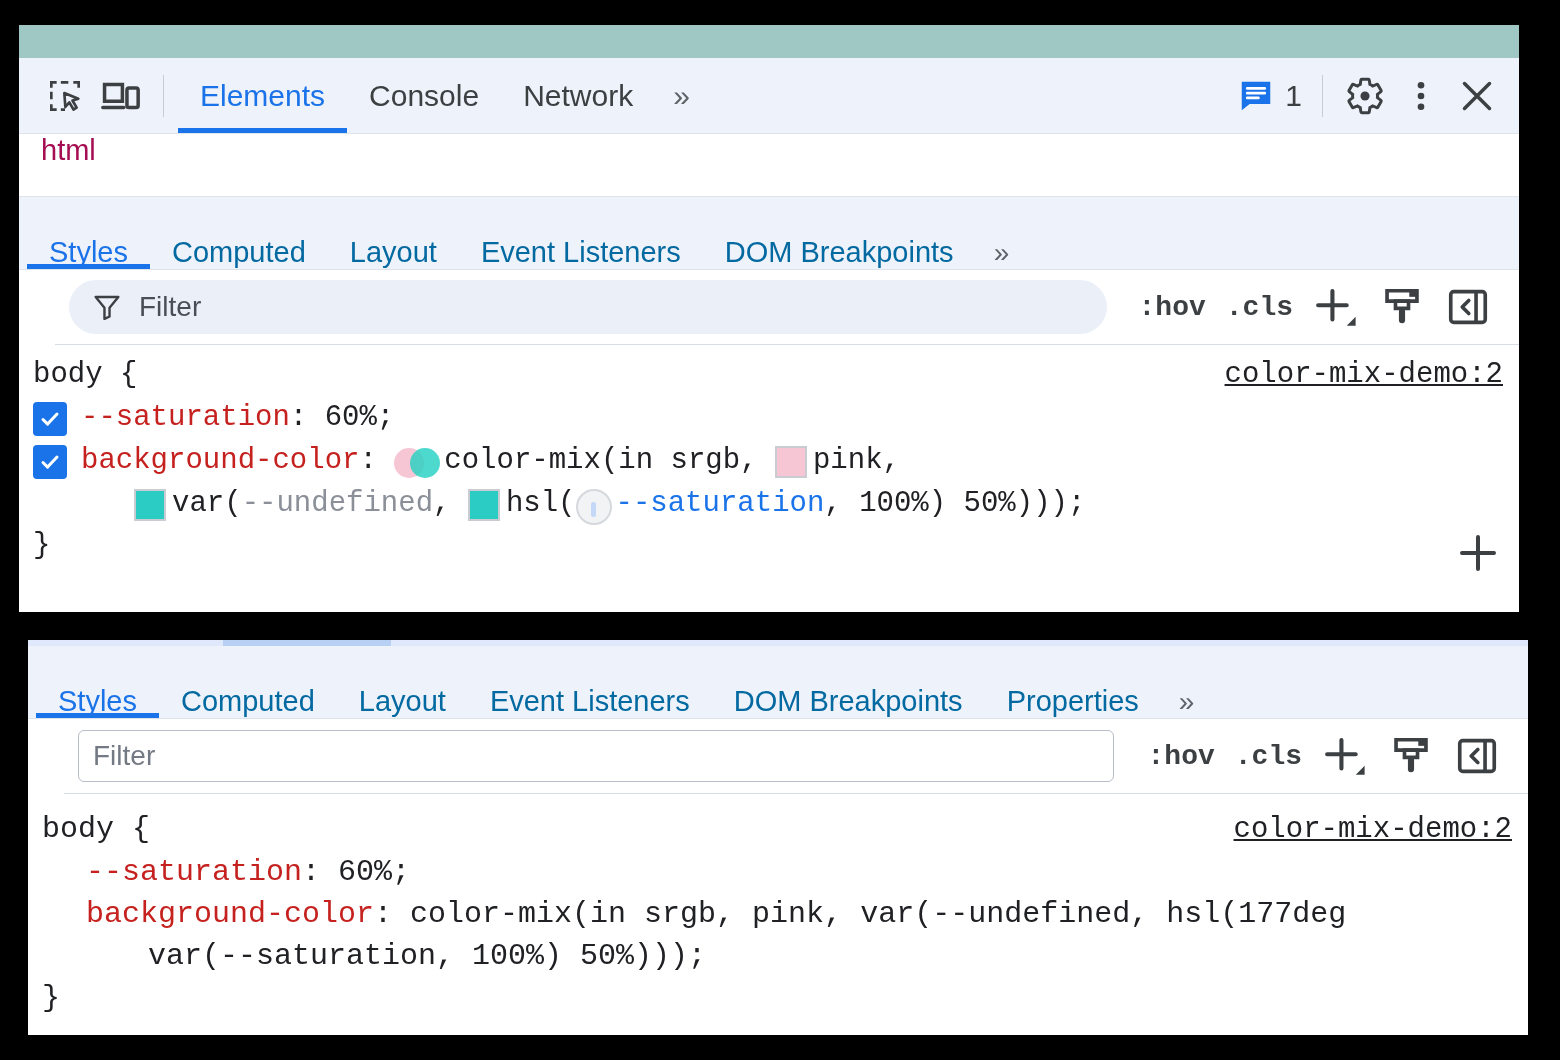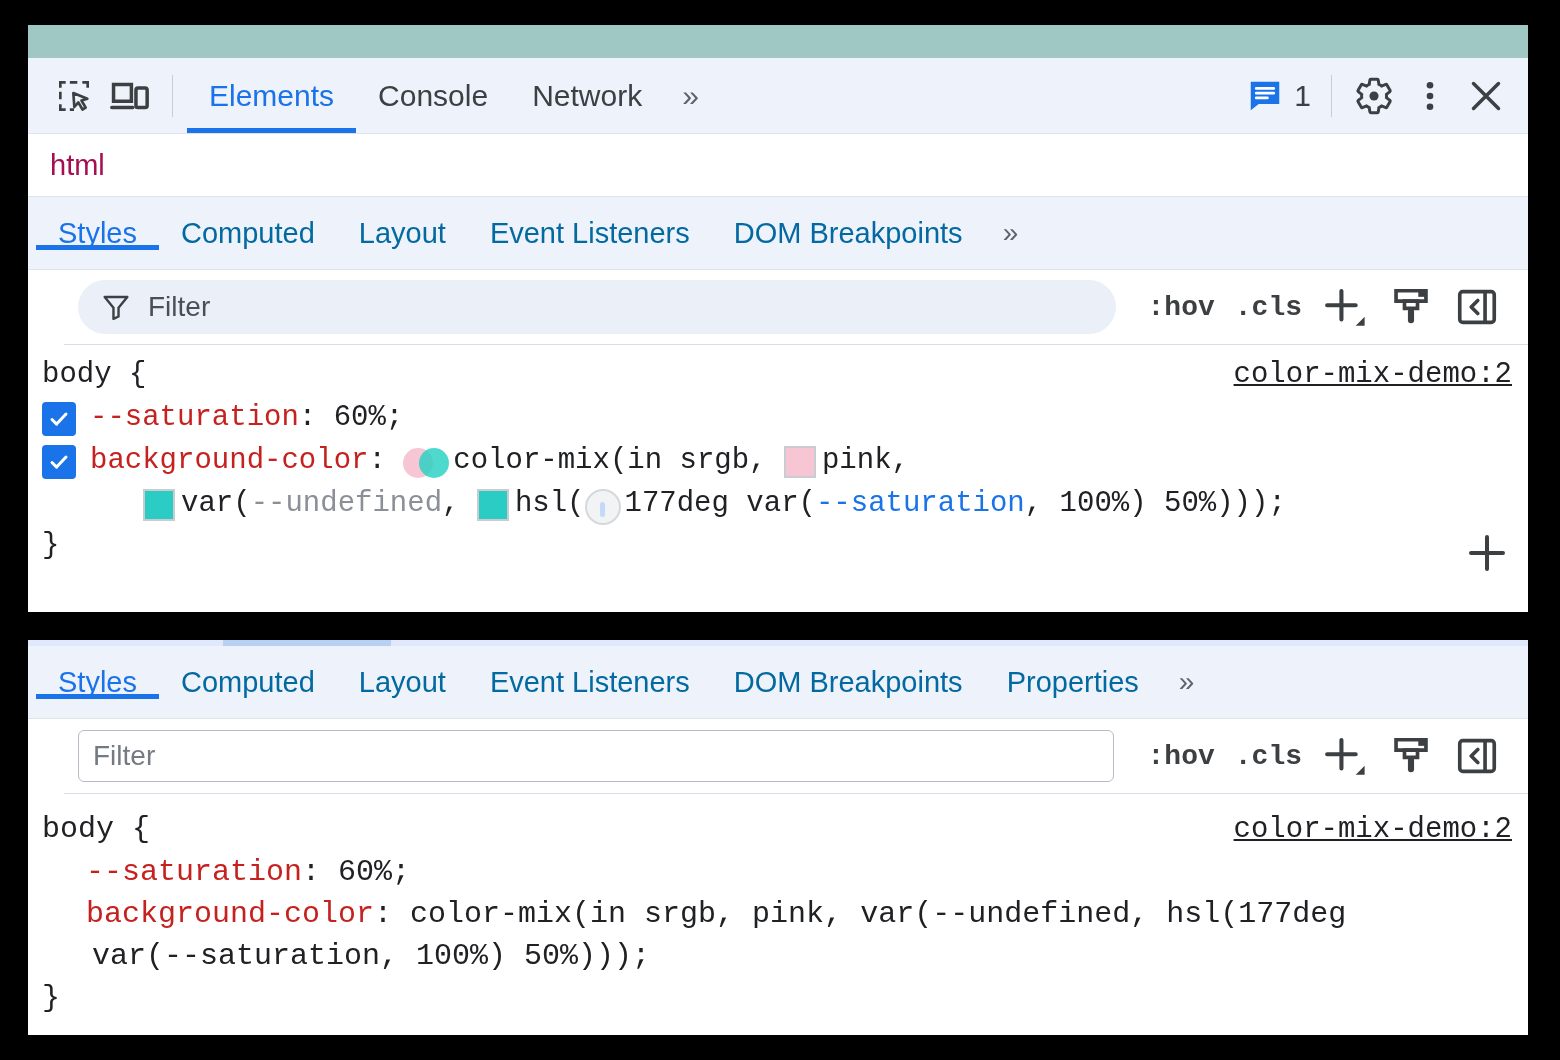--- a/index.html
+++ b/index.html
@@ -17,21 +17,21 @@
   .stage {
     position: relative;
     width: 1560px;
     height: 1060px;
     background: #000000;
   }
 
   
   .panel-top {
     position: absolute;
-    left: 28px;
+    left: 19px;
     top: 25px;
     width: 1500px;
     height: 587px;
     background: #ffffff;
     overflow: hidden;
   }
 
   .accent-strip {
     height: 33px;
     background: #9fc8c4;
@@ -107,39 +107,40 @@
     color: #3c4043;
   }
 
   
   .breadcrumb-bar {
     height: 62px;
     background: #ffffff;
     display: flex;
     align-items: stretch;
     border-bottom: 1px solid #dfe3ec;
+    flex-direction: column;
   }
   .crumb {
     font-size: 29px;
     color: #a50e52;
     display: flex;
     align-items: center;
     padding: 0 22px;
     white-space: nowrap;
   }
   .crumb.selected {
     background: #d2e3fc;
   }
 
   
   .subtab-bar {
     height: 72px;
     background: #eef2fa;
     display: flex;
-    align-items: center;
+    align-items: flex-end;
     border-bottom: 1px solid #dfe3ec;
   }
   .subtab {
     font-size: 29px;
     color: #0369a1;
     display: flex;
     align-items: center;
     padding: 0 22px;
     position: relative;
     white-space: nowrap;
@@ -531,21 +532,20 @@
       <div class="decl-line cont" style="padding-left:115px;">
         <span class="sw-square" style="background:#2bccc4;"></span>
         <span class="val">var(</span>
         <span class="var-gray">--undefined</span>
         <span class="val">, </span>
         <span class="sw-square" style="background:#2bccc4;"></span>
         <span class="val">hsl(</span>
         <span class="sw-angle">
           <span class="needle"></span>
         </span>
-        <span class="val">177deg var(</span>
         <span class="var-blue">--saturation</span>
         <span class="val">, 100%) 50%)));</span>
       </div>
 
       <div class="closing-brace">
         <span class="selector">}</span>
         <span class="tool-icon" style="margin:0;">
           <svg width="48" height="48" viewBox="0 0 24 24">
             <path d="M4 12h16M12 4v16" stroke="#3c4043" stroke-width="2" stroke-linecap="round"></path>
           </svg>
@@ -613,21 +613,21 @@
       <div class="plain-line" style="padding-left:58px;">
         <span class="prop">--saturation</span>
         <span class="val">: 60%;</span>
       </div>
 
       <div class="plain-line" style="padding-left:58px;">
         <span class="prop">background-color</span>
         <span class="val">: color-mix(in srgb, pink, var(--undefined, hsl(177deg</span>
       </div>
 
-      <div class="plain-line" style="padding-left:64px;">
+      <div class="plain-line" style="padding-left:120px;">
         <span class="val">var(--saturation, 100%) 50%)));</span>
       </div>
 
       <div class="plain-line">
         <span>}</span>
       </div>
     </div>
   </div>
 
 </div>

